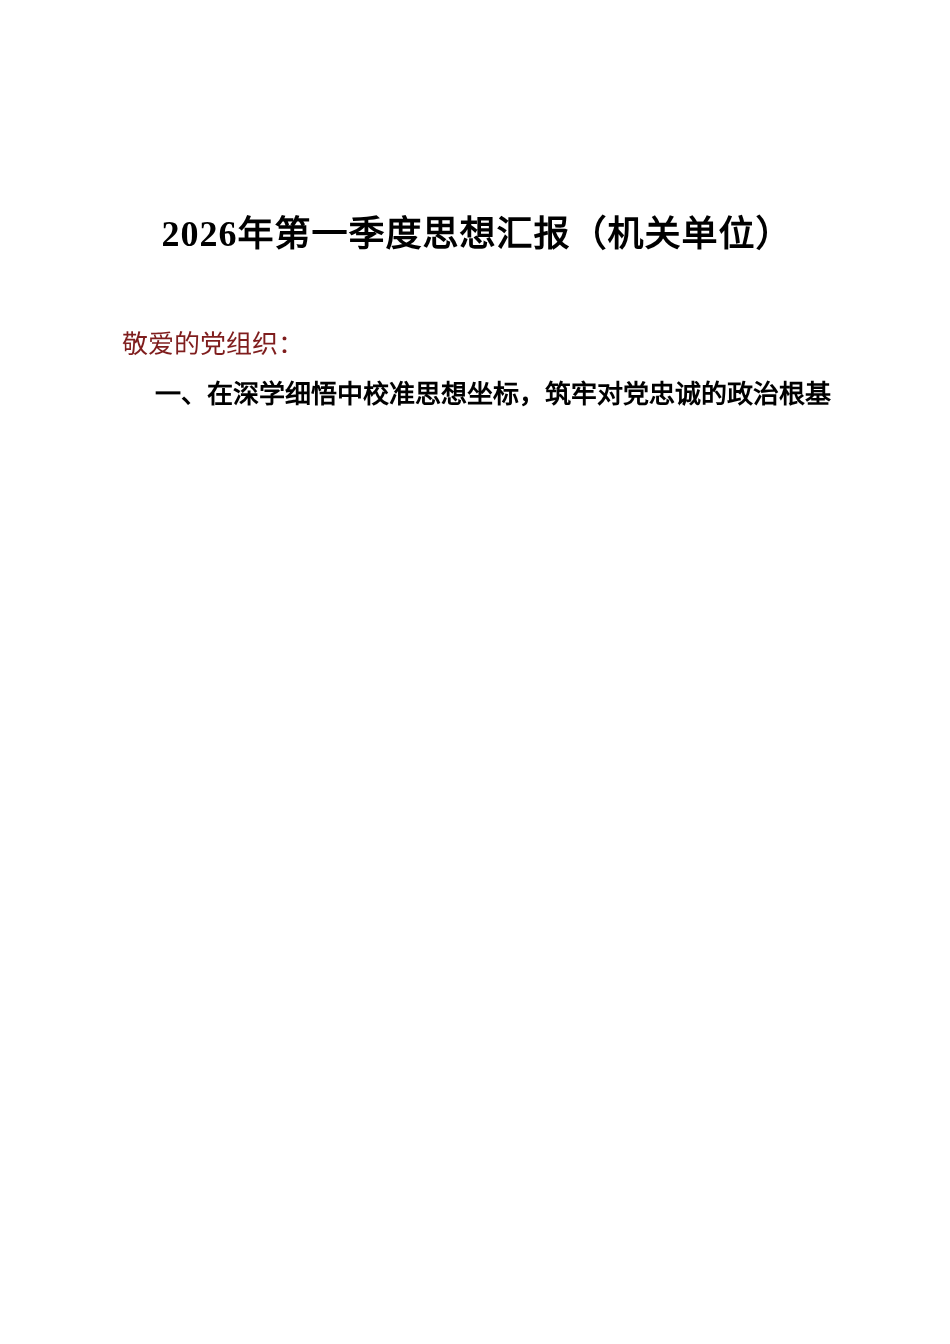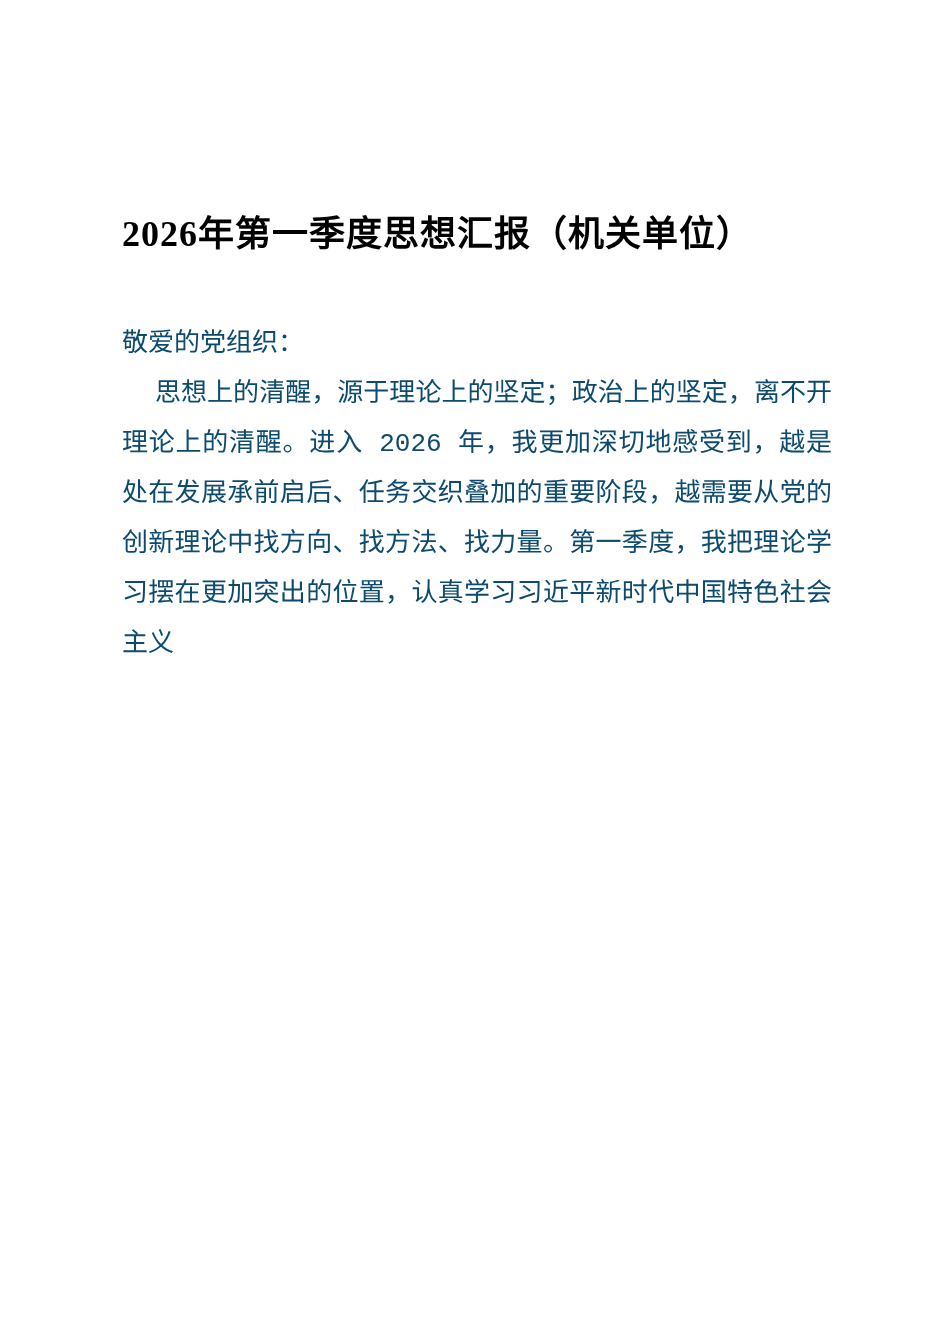--- a/index.html
+++ b/index.html
@@ -19,37 +19,37 @@
     overflow: hidden;
     color: #000000;
   }
   .doc-title {
     margin: 208px 0 0 0;
     padding: 0;
     font-family: "Liberation Serif", "DejaVu Serif", serif;
     font-size: 36px;
     line-height: 52px;
     font-weight: bold;
-    text-align: left;
+    text-align: center;
     letter-spacing: 1px;
     color: #000000;
     white-space: nowrap;
   }
   .doc-body {
     margin-top: 59px;
   }
   .para {
     margin: 0;
     padding: 0;
-    font-family: Liberation Mono, monospace;
+    font-family: Liberation Sans, sans-serif;
     font-size: 26px;
     line-height: 50px;
     text-align: justify;
     text-justify: inter-character;
-    color: #0c4a6e;
+    color: #7f1d1d;
   }
   .para.indent {
     text-indent: 33px;
   }
   .para.heading {
     font-family: "Liberation Sans", "DejaVu Sans", sans-serif;
     font-weight: bold;
     color: #000000;
     text-indent: 33px;
   }
@@ -59,15 +59,15 @@
 </style>
 </head>
 <body>
 
 <div class="page">
   <h1 class="doc-title">2026年第一季度思想汇报（机关单位）</h1>
 
   <div class="doc-body">
     <p class="para salutation">敬爱的党组织：</p>
 
-      <p class="para indent">思想上的清醒，源于理论上的坚定；政治上的坚定，离不开理论上的清醒。进入 2026 年，我更加深切地感受到，越是处在发展承前启后、任务交织叠加的重要阶段，越需要从党的创新理论中找方向、找方法、找力量。第一季度，我把理论学习摆在更加突出的位置，认真学习习近平新时代中国特色社会主义</p>
+      <p class="para heading">一、在深学细悟中校准思想坐标，筑牢对党忠诚的政治根基</p>
     </div>
 </div>
 
 </body></html>

